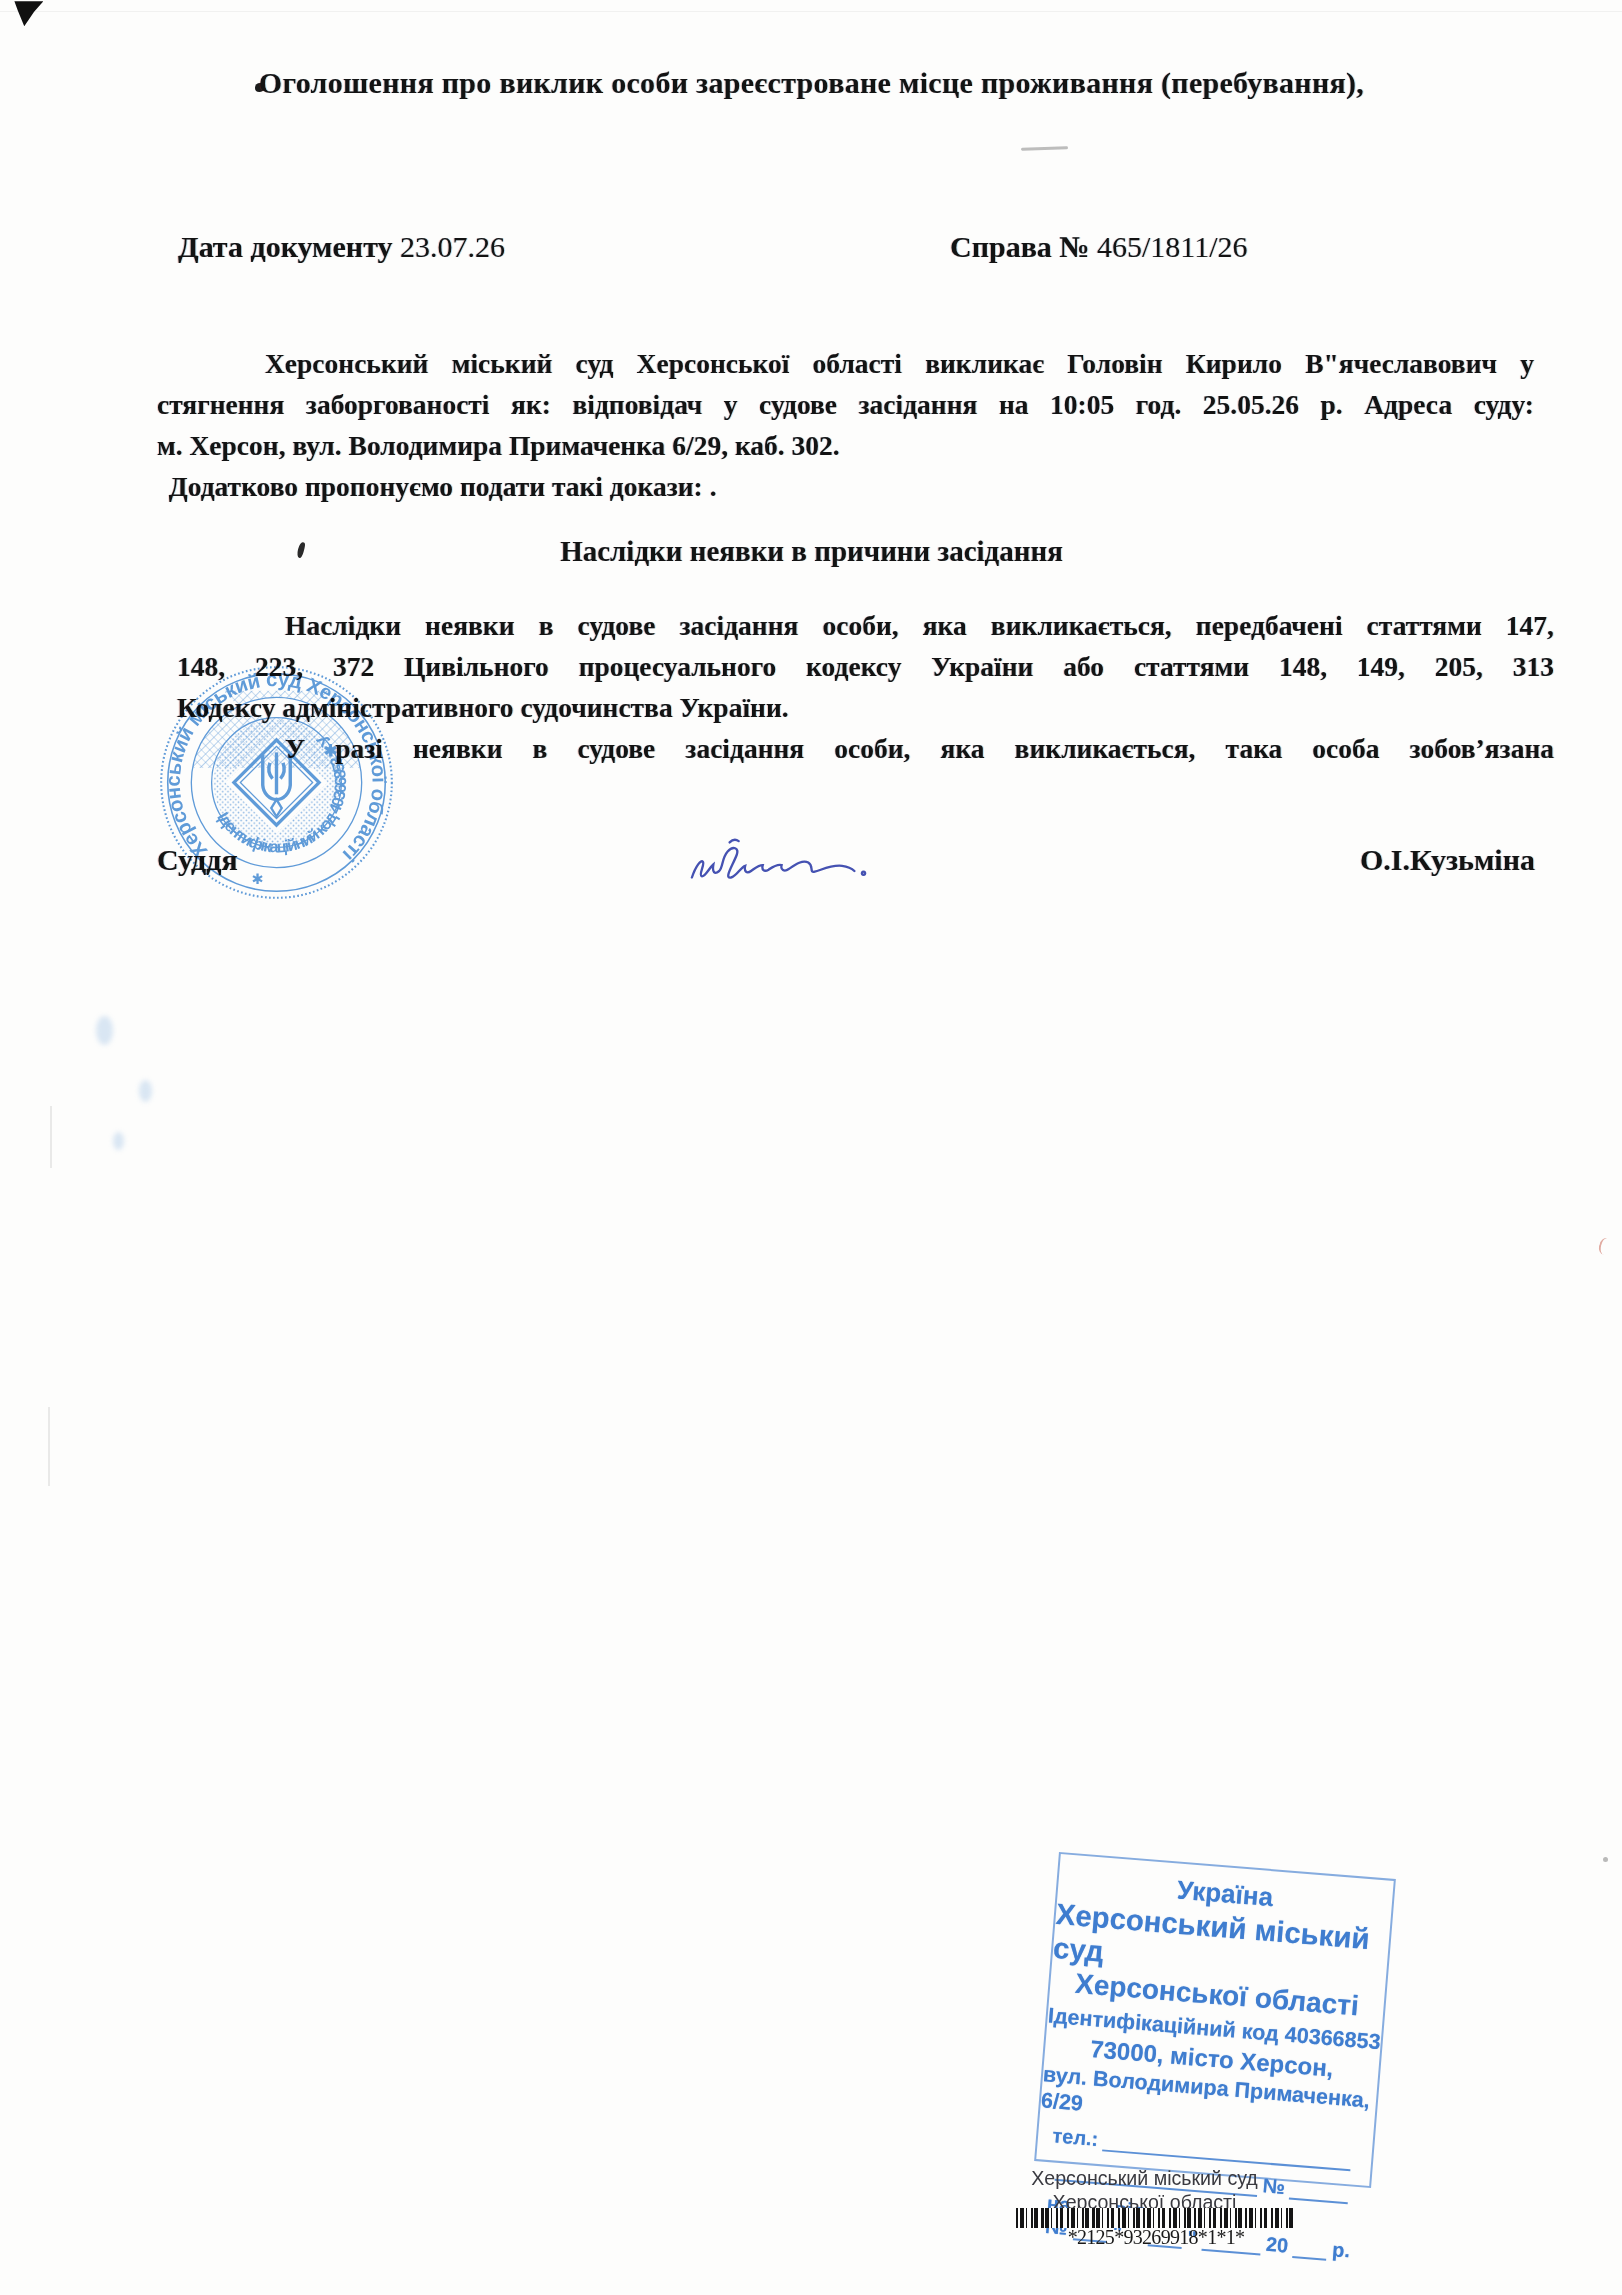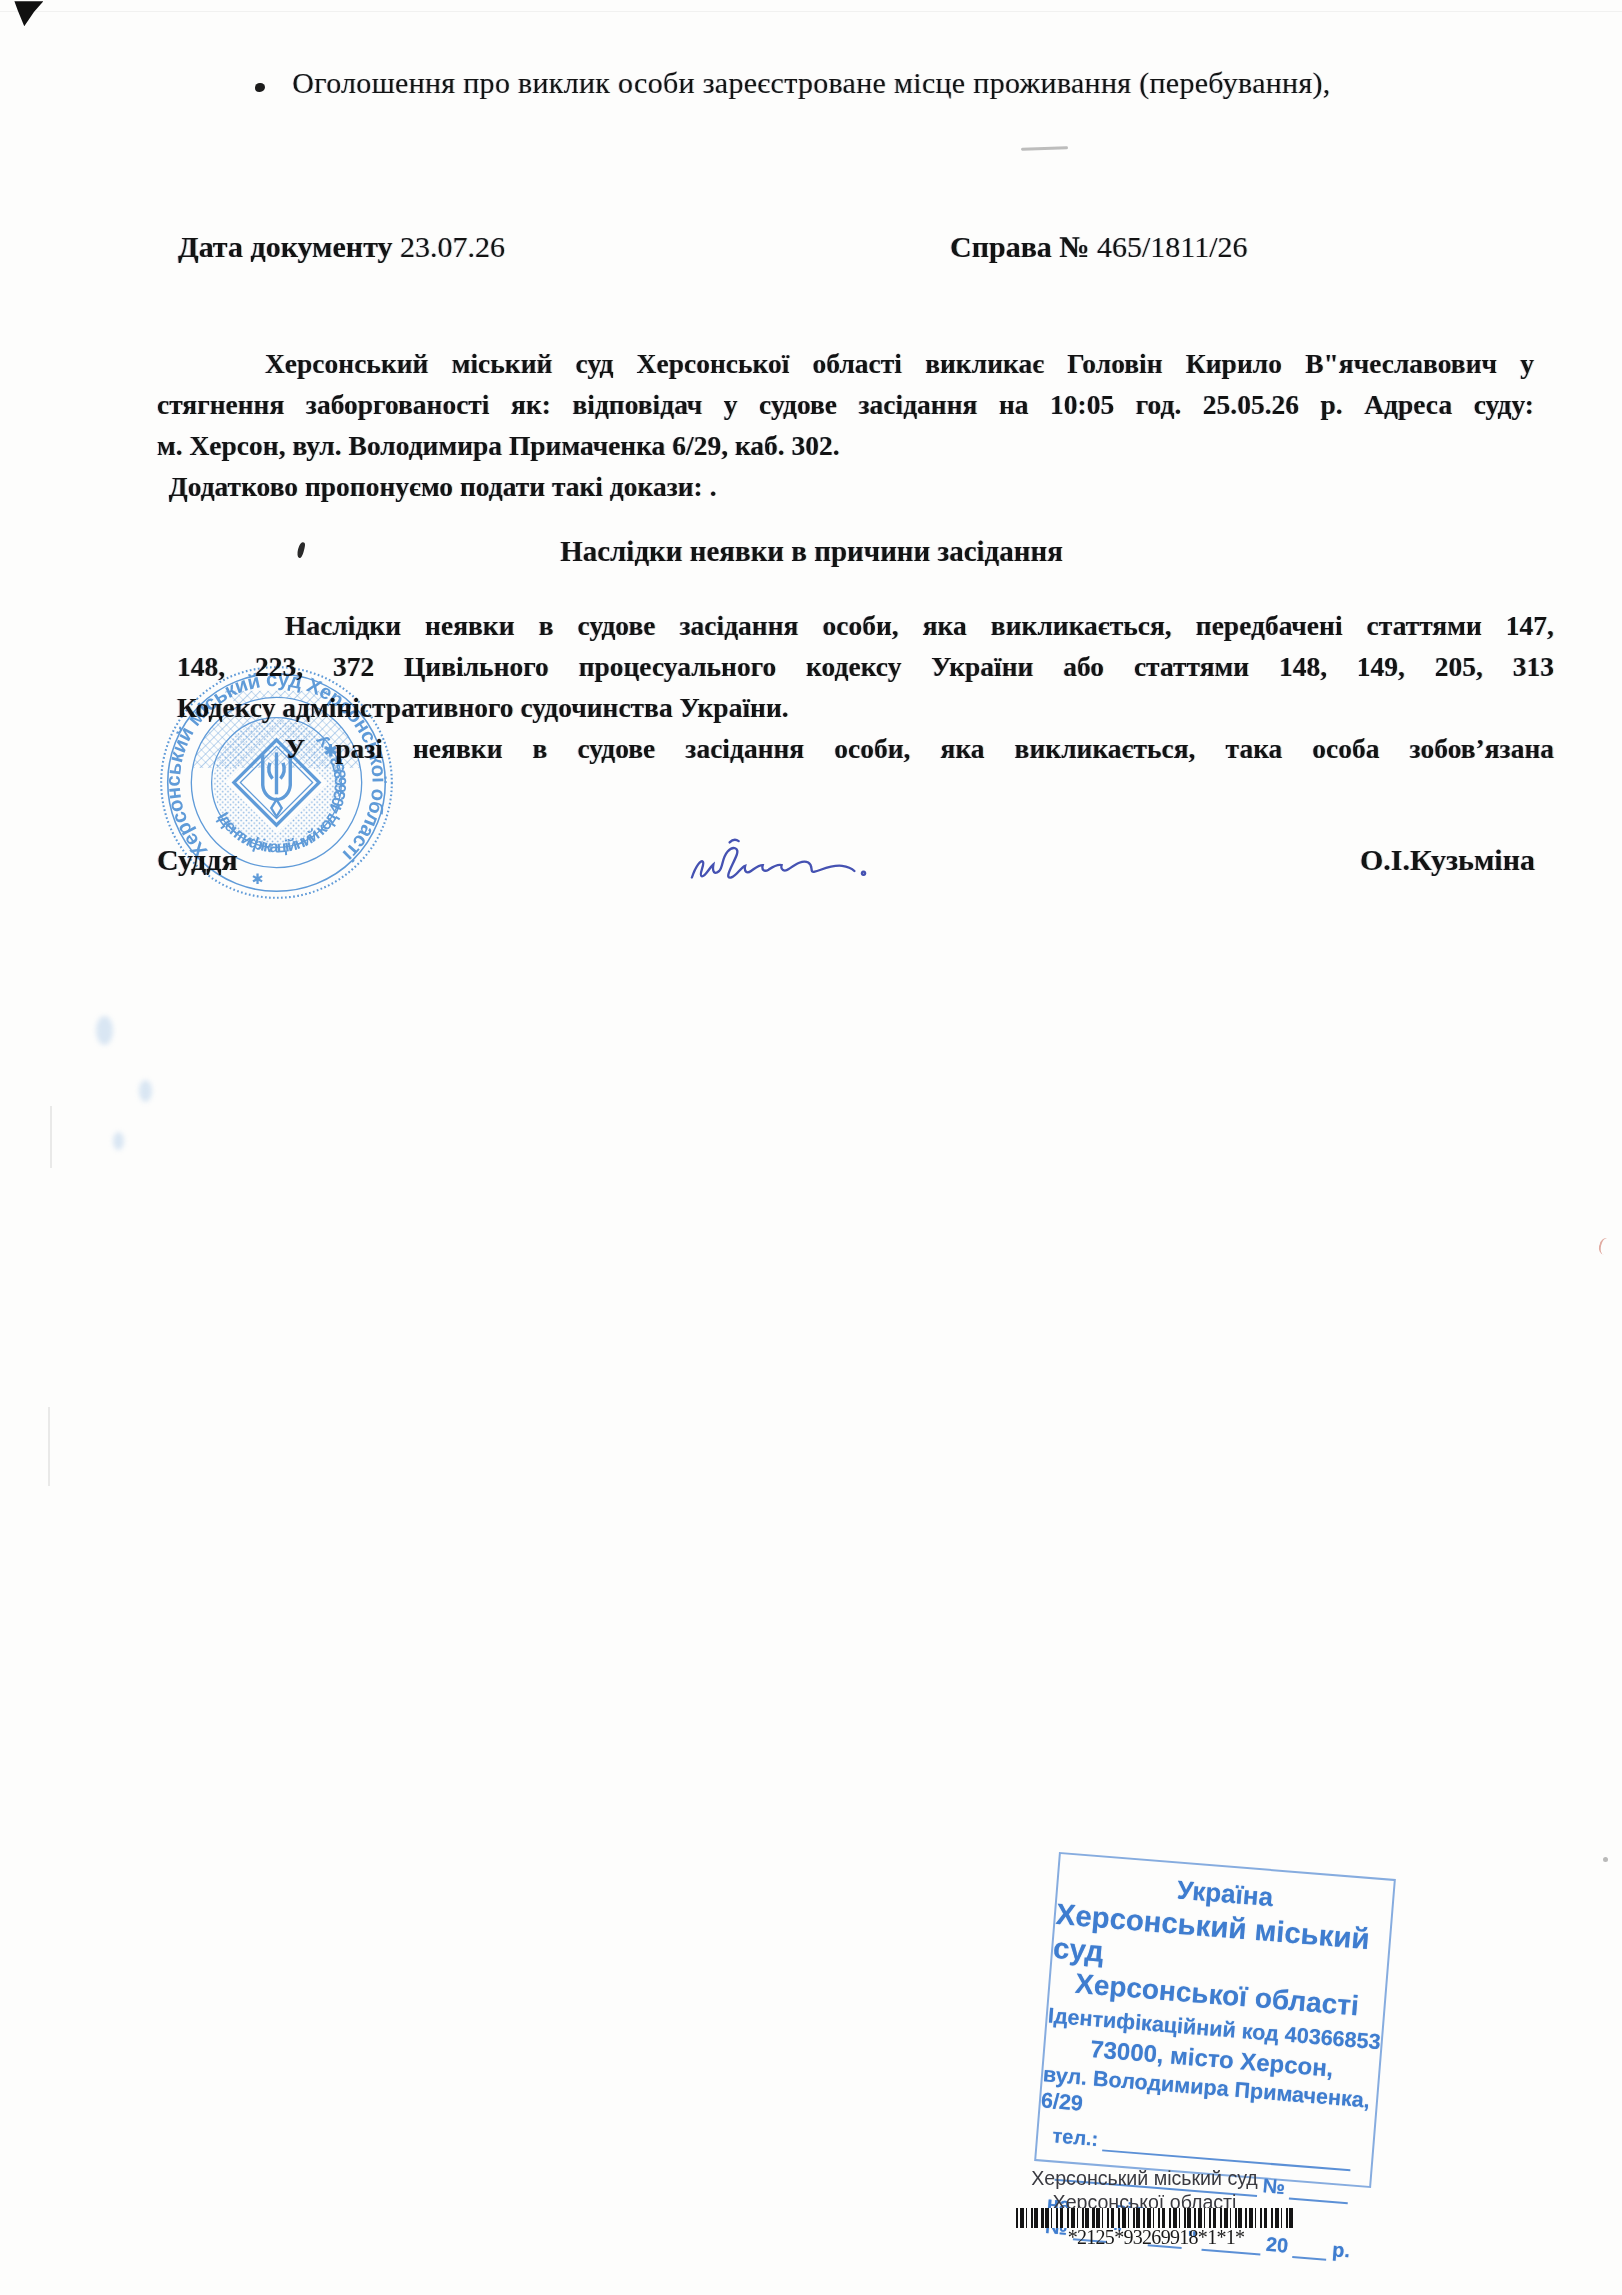--- a/index.html
+++ b/index.html
@@ -6,21 +6,21 @@
   .page{
     position:relative;width:1623px;height:2295px;background:#fdfdfc;
     overflow:hidden;font-family:"Liberation Serif",serif;color:#131313;
   }
   
   .ink{
     text-shadow:0.9px 0 0 rgba(0,150,220,.25),-0.9px 0 0 rgba(200,40,20,.22);
   }
   .title{
     position:absolute;left:0;right:0;top:60px;text-align:center;
-    font-weight:normal;font-size:30px;line-height:46px;letter-spacing:0.3px;
+    font-weight:bold;font-size:30px;line-height:46px;letter-spacing:0.3px;
   }
   .meta-row{position:absolute;top:230px;left:0;right:0;font-size:30px;}
   .meta-left{position:absolute;left:157px;}
   .meta-right{position:absolute;left:929px;}
   .lbl{font-weight:bold;margin-left:21px;}
   .body-block{position:absolute;left:157px;width:1377px;font-size:27.5px;line-height:41px;font-weight:bold;}
   .p1{top:343px;}
   .p2{top:605px;margin-left:20px;}
   .line{white-space:normal;}
   .just{text-align:justify;text-align-last:justify;}

